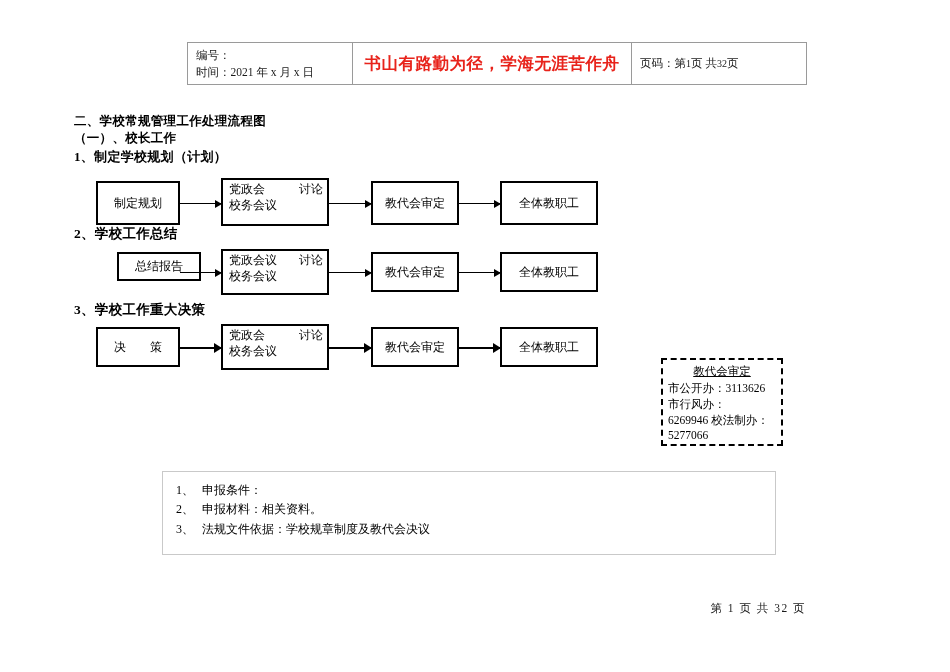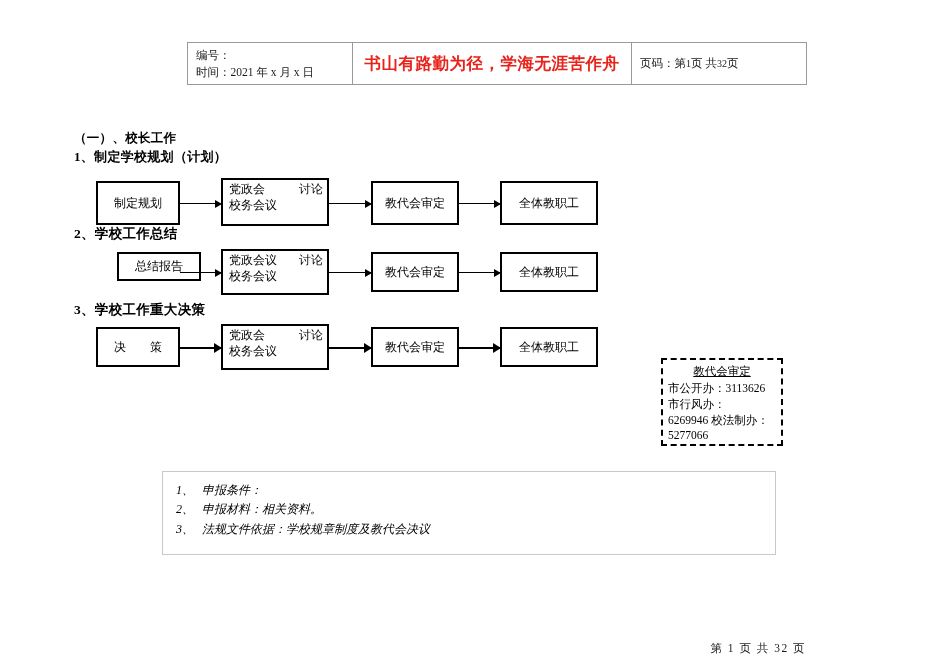--- a/index.html
+++ b/index.html
@@ -142,36 +142,34 @@
     left: 162px;
     top: 471px;
     width: 614px;
     height: 84px;
     box-sizing: border-box;
     border: 1px solid #c9c9c9;
     background: #fff;
     padding: 9px 13px;
     font-size: 12px;
     line-height: 1.62;
-    font-style: italic;
   }
   .notes-box .ln { display: block; white-space: nowrap; }
   .notes-box .idx { display: inline-block; width: 26px; }
 
   
   .footer {
     position: absolute;
     left: 0;
     top: 601px;
     width: 806px;
     text-align: right;
     font-size: 11.5px;
     letter-spacing: 1.5px;
     color: #1a1a1a;
-    margin-top: 40px;
   }
 </style>
 </head>
 <body>
 
 <div class="page">
 
   <table class="header-table">
     <tbody>
         <tr>
@@ -182,20 +180,21 @@
       <td class="hc-center">
         <span class="motto">书山有路勤为径，学海无涯苦作舟</span>
       </td>
       <td class="hc-right">
         <span>页码：第</span><span class="num-sm">1</span><span>页 共</span><span class="num-sm">32</span><span>页</span>
       </td>
     </tr>
   </tbody>
     </table>
 
+  <div class="heading h-l1">二、学校常规管理工作处理流程图</div>
   <div class="heading h-l2">（一）、校长工作</div>
   <div class="heading h-l3">1、制定学校规划（计划）</div>
   <div class="heading h-s2">2、学校工作总结</div>
   <div class="heading h-s3">3、学校工作重大决策</div>
 
   <div class="flow-row row1">
     <div class="node thick center-mid" style="left:96px; top:0; width:84px; height:44px;">
       <span>制定规划</span>
     </div>
     <div class="arrow" style="left:180px; top:22px; width:41px;"></div>

